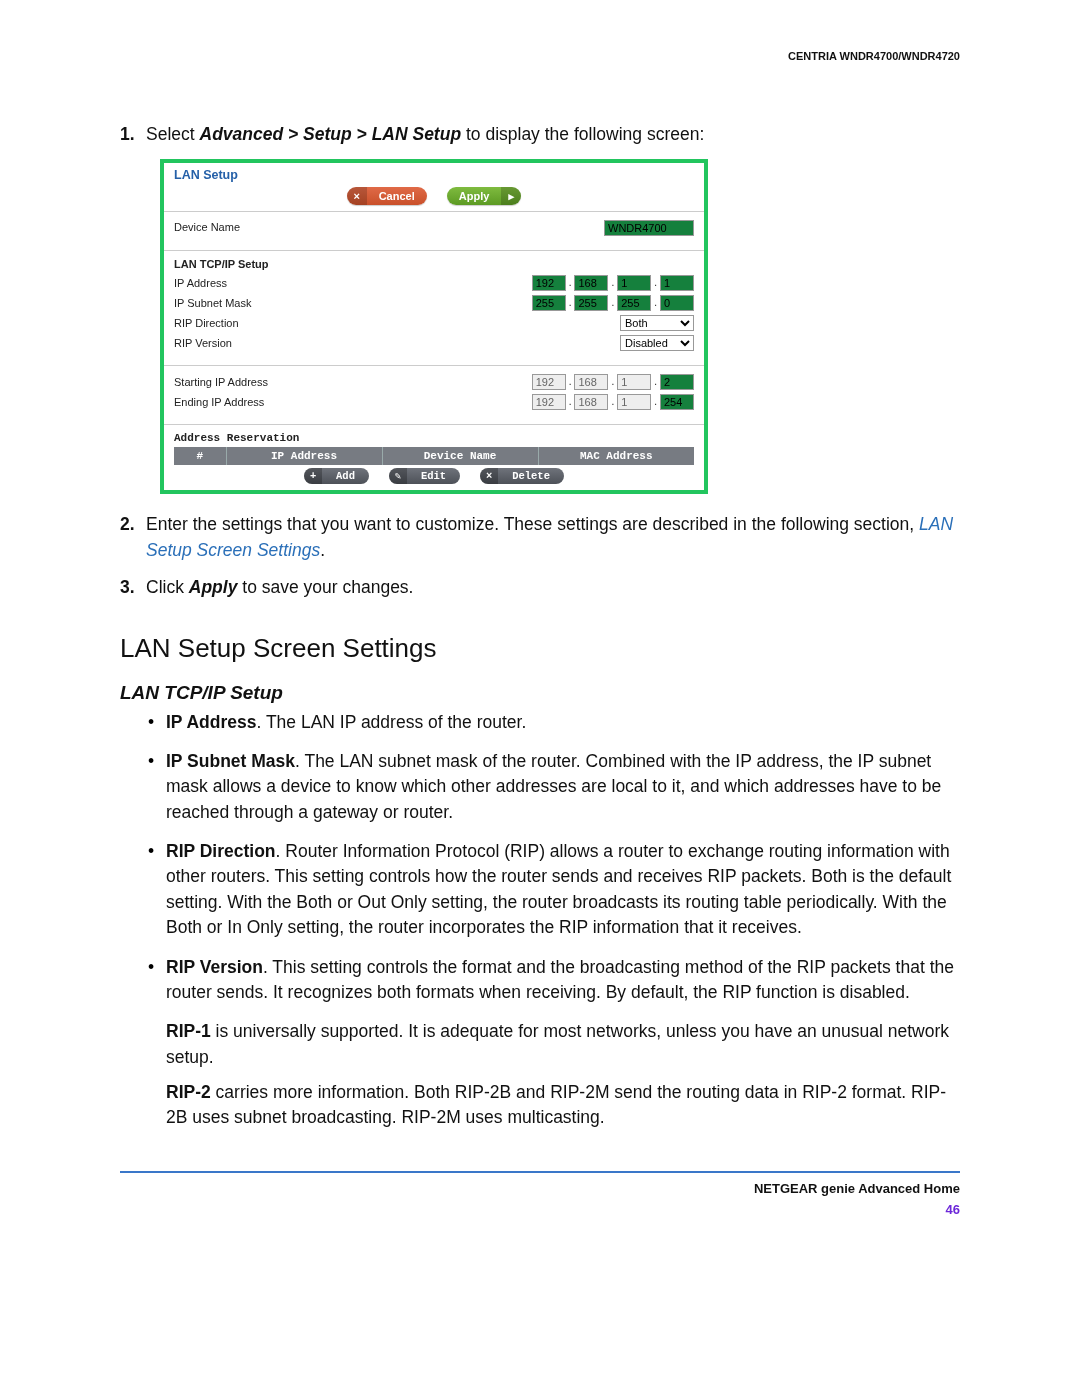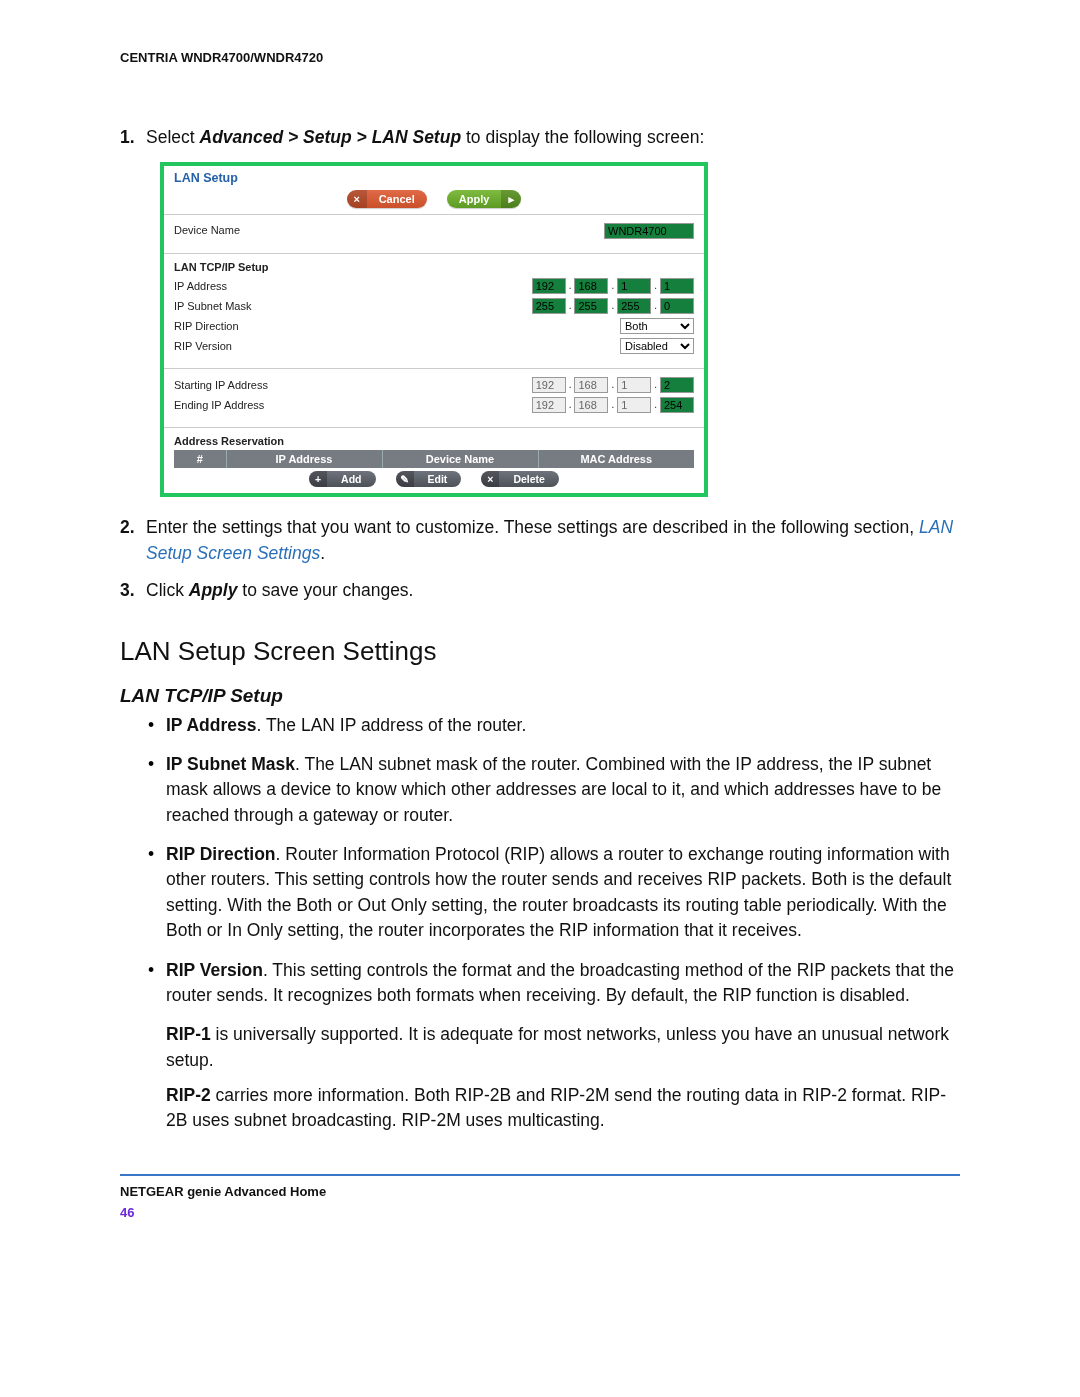--- a/index.html
+++ b/index.html
@@ -11,23 +11,23 @@
   }
   .page {
     width: 1080px;
     margin: 0 auto;
     padding: 50px 120px 30px 120px;
     box-sizing: border-box;
     min-height: 1397px;
     position: relative;
   }
   .doc-header {
-    text-align: left;
-    font-weight: bold;
-    font-size: 13px;
+    text-align: right;
+    font-weight: bold;
+    font-size: 11px;
     margin-bottom: 60px;
   }
   .step {
     display: flex;
     font-size: 17.5px;
     line-height: 1.45;
     margin-bottom: 12px;
   }
   .step .num {
     font-weight: bold;
@@ -82,21 +82,21 @@
     height: 100%;
     display:flex; align-items:center; justify-content:center;
     font-weight: bold;
   }
   .pill .lbl { padding: 0 12px; }
 
   .panel-section {
     padding: 6px 10px 12px 10px;
     border-bottom: 1px solid #ccc;
   }
-  .panel-section:last-child { border-bottom: 0; }
+  .panel-section:last-child { border-bottom: 0; font-family: Liberation Mono, monospace; }
   .sec-h {
     font-weight: bold;
     font-size: 11px;
     padding-bottom: 2px;
   }
   .row {
     display: flex;
     align-items: center;
     padding: 2px 0;
   }
@@ -190,21 +190,21 @@
     font-size: 17.5px;
     line-height: 1.45;
   }
 
   
   .footer-rule {
     border: 0;
     border-top: 2px solid #3a77c9;
     margin: 40px 0 8px 0;
   }
-  .doc-footer { text-align: left; }
+  .doc-footer { text-align: right; }
   .doc-footer .ft-title { font-weight: bold; font-size: 13px; }
   .doc-footer .ft-page  { color: #6d28d9; font-weight: bold; font-size: 13px; margin-top: 6px; }
 
   .chk { margin-right:4px; transform:scale(.9); vertical-align:-1px;}
 </style>
 </head>
 <body>
 
 <div class="page">
 

